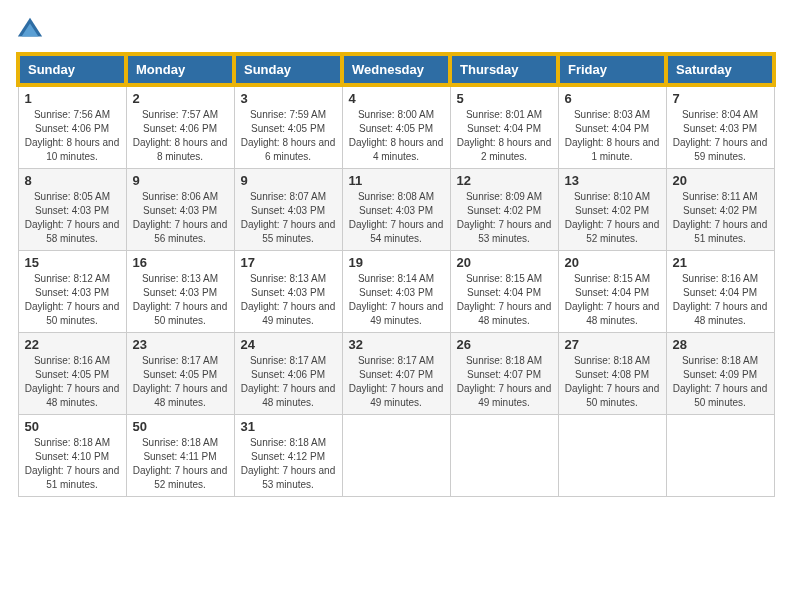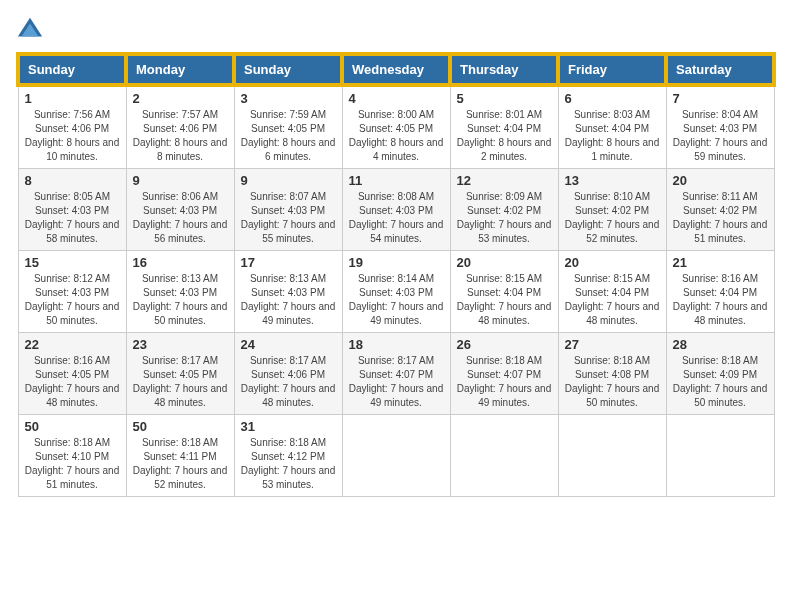--- a/index.html
+++ b/index.html
@@ -320,21 +320,21 @@
       </td>
         <td>
         <span class="day-num">24</span>
         <div class="day-info">
           Sunrise: 8:17 AM<br>
           Sunset: 4:06 PM<br>
           Daylight: 7 hours and 48 minutes.
         </div>
       </td>
         <td>
-        <span class="day-num">18</span>
+        <span class="day-num">32</span>
         <div class="day-info">
           Sunrise: 8:17 AM<br>
           Sunset: 4:07 PM<br>
           Daylight: 7 hours and 49 minutes.
         </div>
       </td>
         <td>
         <span class="day-num">26</span>
         <div class="day-info">
           Sunrise: 8:18 AM<br>

